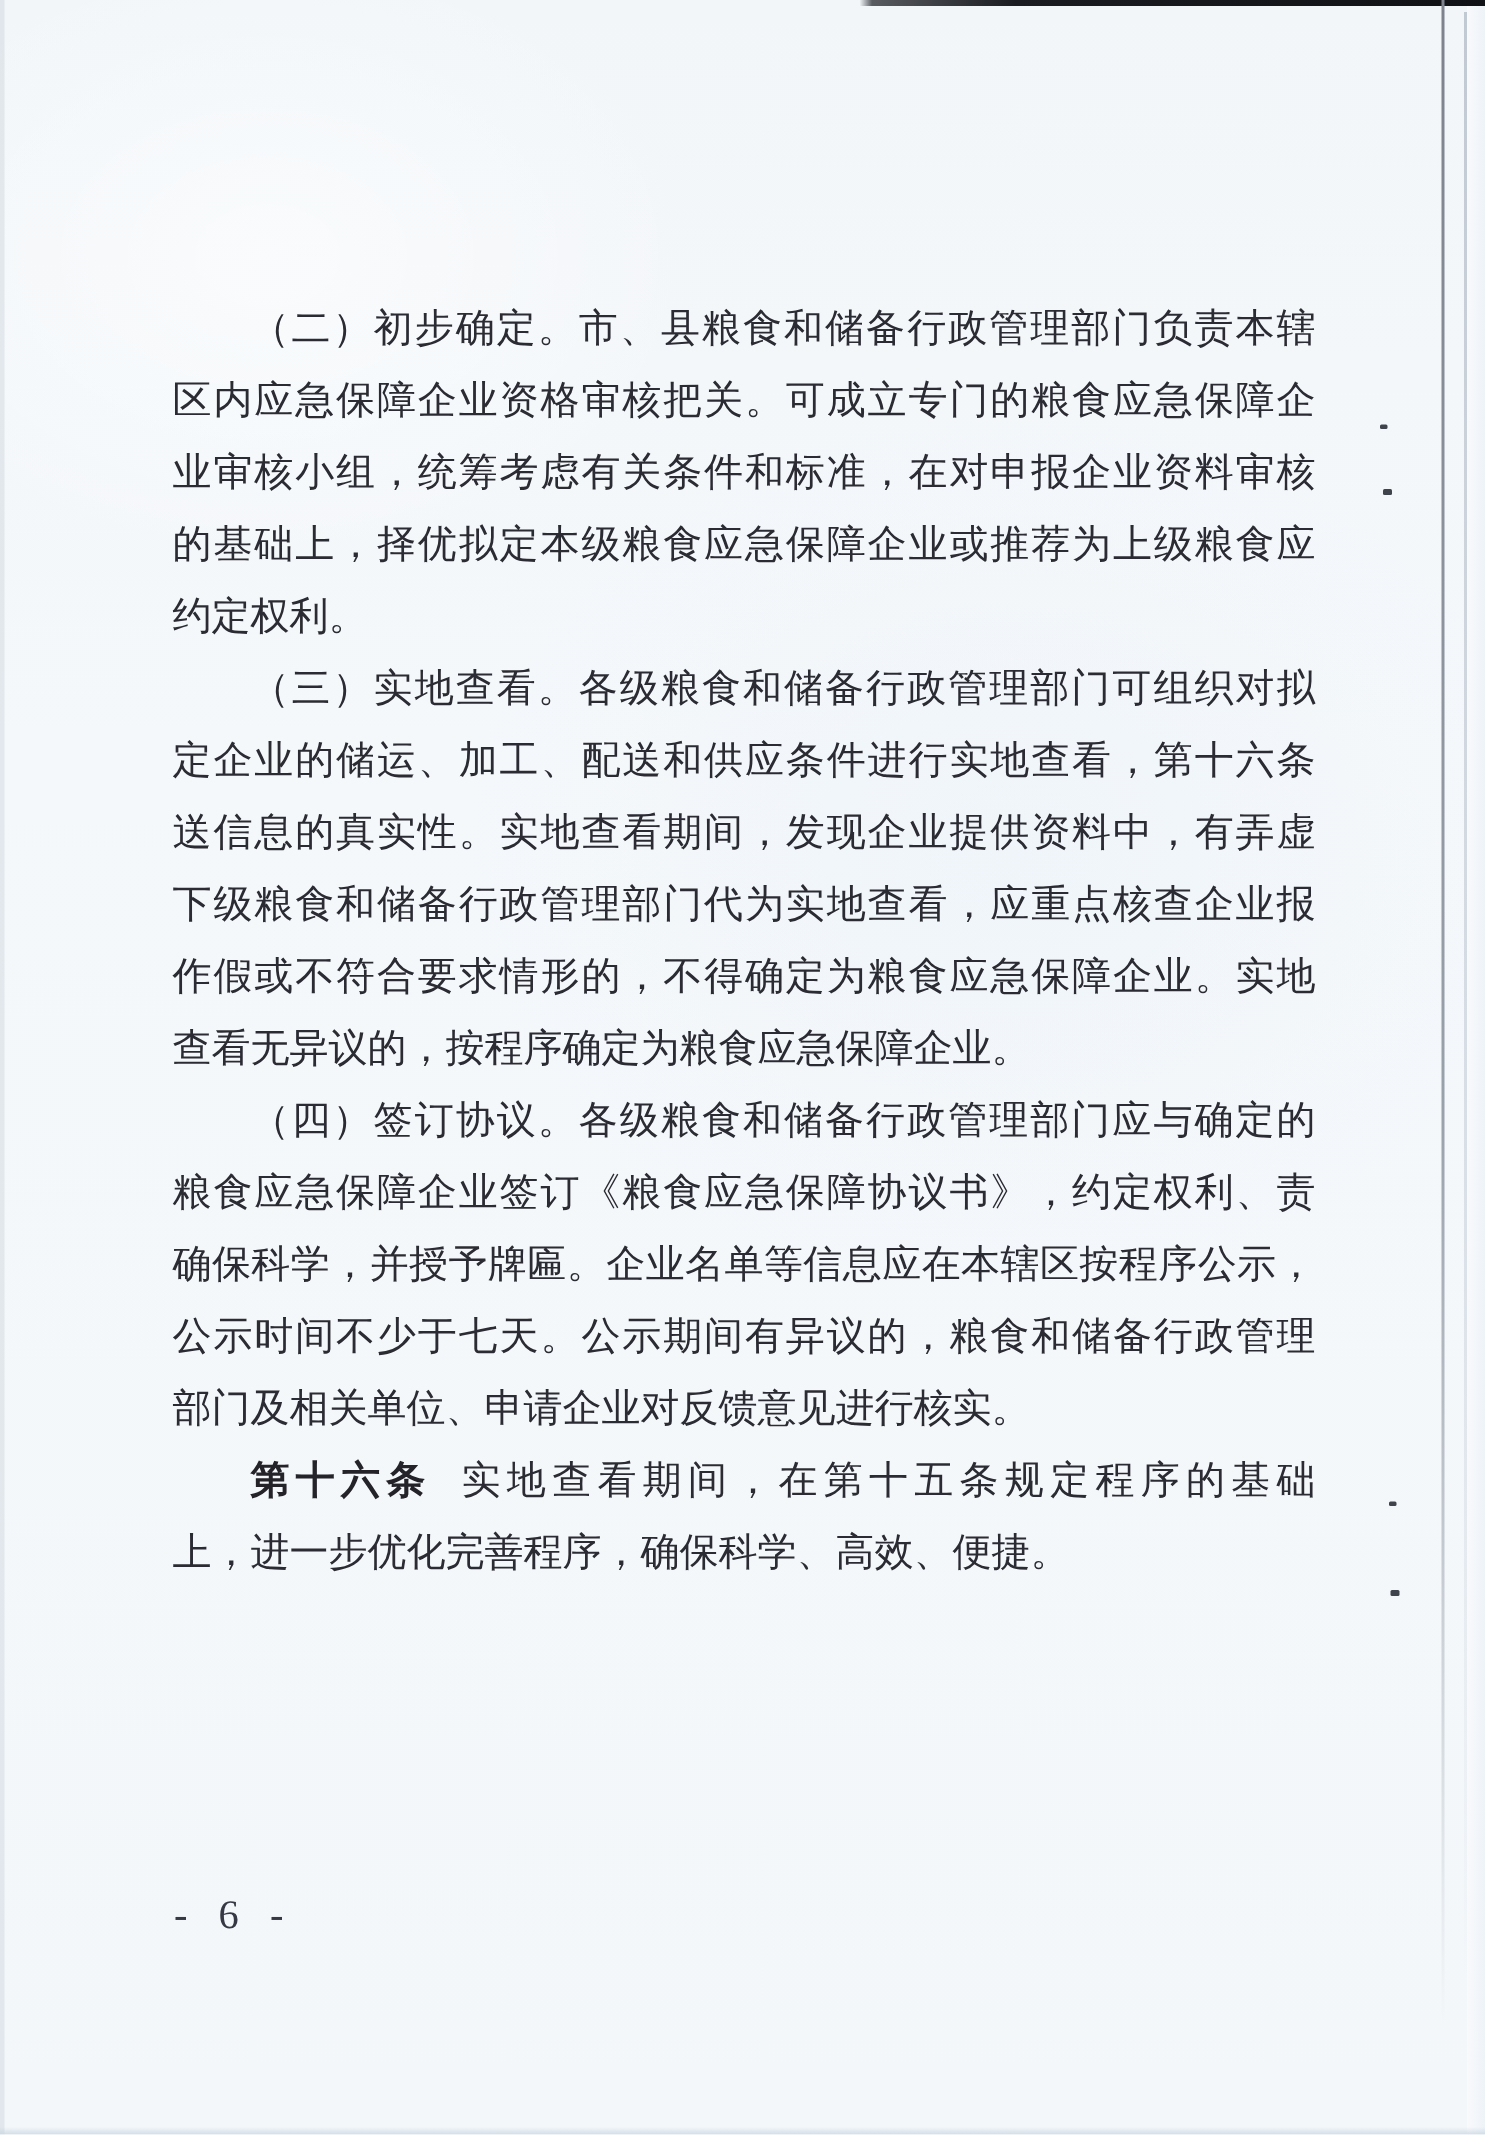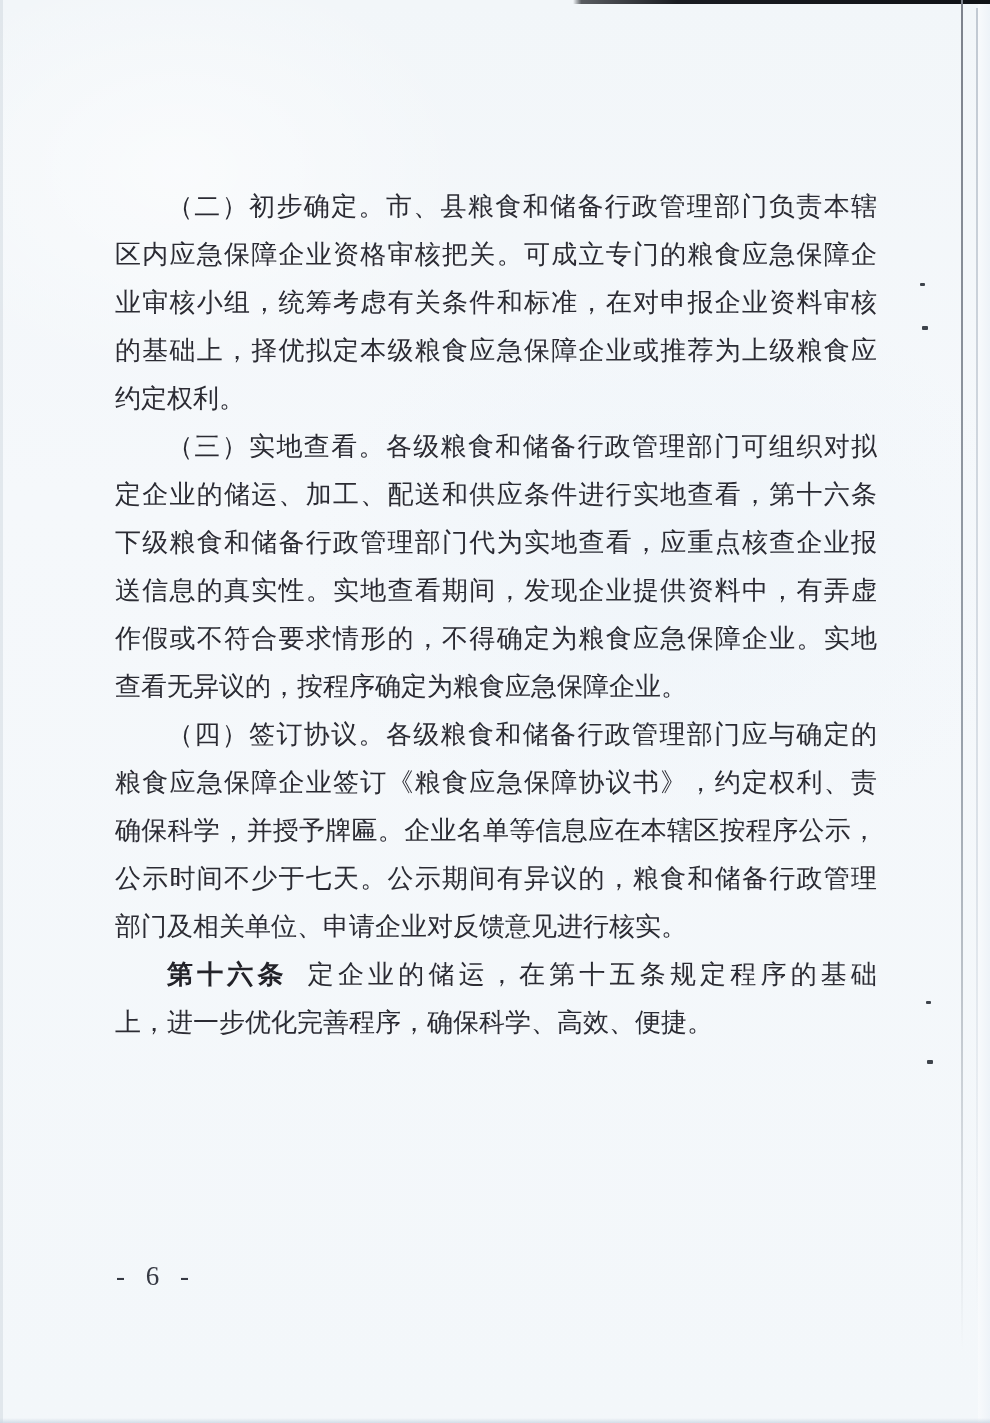--- a/index.html
+++ b/index.html
@@ -45,21 +45,21 @@
   }
   .speck { position: absolute; background: #3f444c; border-radius: 1px; }
   .speck.s1 { left: 920px; top: 283px; width: 5px; height: 3px; }
   .speck.s2 { left: 922px; top: 326px; width: 6px; height: 4px; }
   .speck.s3 { left: 926px; top: 1001px; width: 5px; height: 3px; }
   .speck.s4 { left: 927px; top: 1060px; width: 6px; height: 4px; }
   
   .text-block {
     position: absolute;
     left: 115px;
-    top: 183px;
+    top: 195px;
     width: 762px;
     font-size: 26px;
     line-height: 48px;
     color: #2b2b33;
     font-kerning: none;
   }
   .line { height: 48px; }
   .fill { text-align: justify; text-align-last: justify; }
   .indent { text-indent: 52px; }
   .term {
@@ -99,38 +99,38 @@
       <div class="line fill indent">（二）初步确定。市、县粮食和储备行政管理部门负责本辖</div>
       <div class="line fill">区内应急保障企业资格审核把关。可成立专门的粮食应急保障企</div>
       <div class="line fill">业审核小组，统筹考虑有关条件和标准，在对申报企业资料审核</div>
       <div class="line fill">的基础上，择优拟定本级粮食应急保障企业或推荐为上级粮食应</div>
       <div class="line">约定权利。</div>
     </section>
 
     <section>
       <div class="line fill indent">（三）实地查看。各级粮食和储备行政管理部门可组织对拟</div>
       <div class="line fill">定企业的储运、加工、配送和供应条件进行实地查看，第十六条</div>
+      <div class="line fill">送信息的真实性。实地查看期间，发现企业提供资料中，有弄虚</div>
       <div class="line fill">下级粮食和储备行政管理部门代为实地查看，应重点核查企业报</div>
-      <div class="line fill">送信息的真实性。实地查看期间，发现企业提供资料中，有弄虚</div>
       <div class="line fill">作假或不符合要求情形的，不得确定为粮食应急保障企业。实地</div>
       <div class="line">查看无异议的，按程序确定为粮食应急保障企业。</div>
     </section>
 
     <section>
       <div class="line fill indent">（四）签订协议。各级粮食和储备行政管理部门应与确定的</div>
       <div class="line fill">粮食应急保障企业签订《粮食应急保障协议书》，约定权利、责</div>
       <div class="line fill">确保科学，并授予牌匾。企业名单等信息应在本辖区按程序公示，</div>
       <div class="line fill">公示时间不少于七天。公示期间有异议的，粮食和储备行政管理</div>
       <div class="line">部门及相关单位、申请企业对反馈意见进行核实。</div>
     </section>
 
 
     <section>
       <div class="line fill indent">
-        <span class="term">第十六条</span><span>定企业的储运，在第十五条规定程序的基础</span>
+        <span class="term">第十六条</span><span>实地查看期间，在第十五条规定程序的基础</span>
       </div>
       <div class="line">上，进一步优化完善程序，确保科学、高效、便捷。</div>
     </section>
 
   </main>
 
   <div class="page-num">- 6 -</div>
 
 </div>
 

